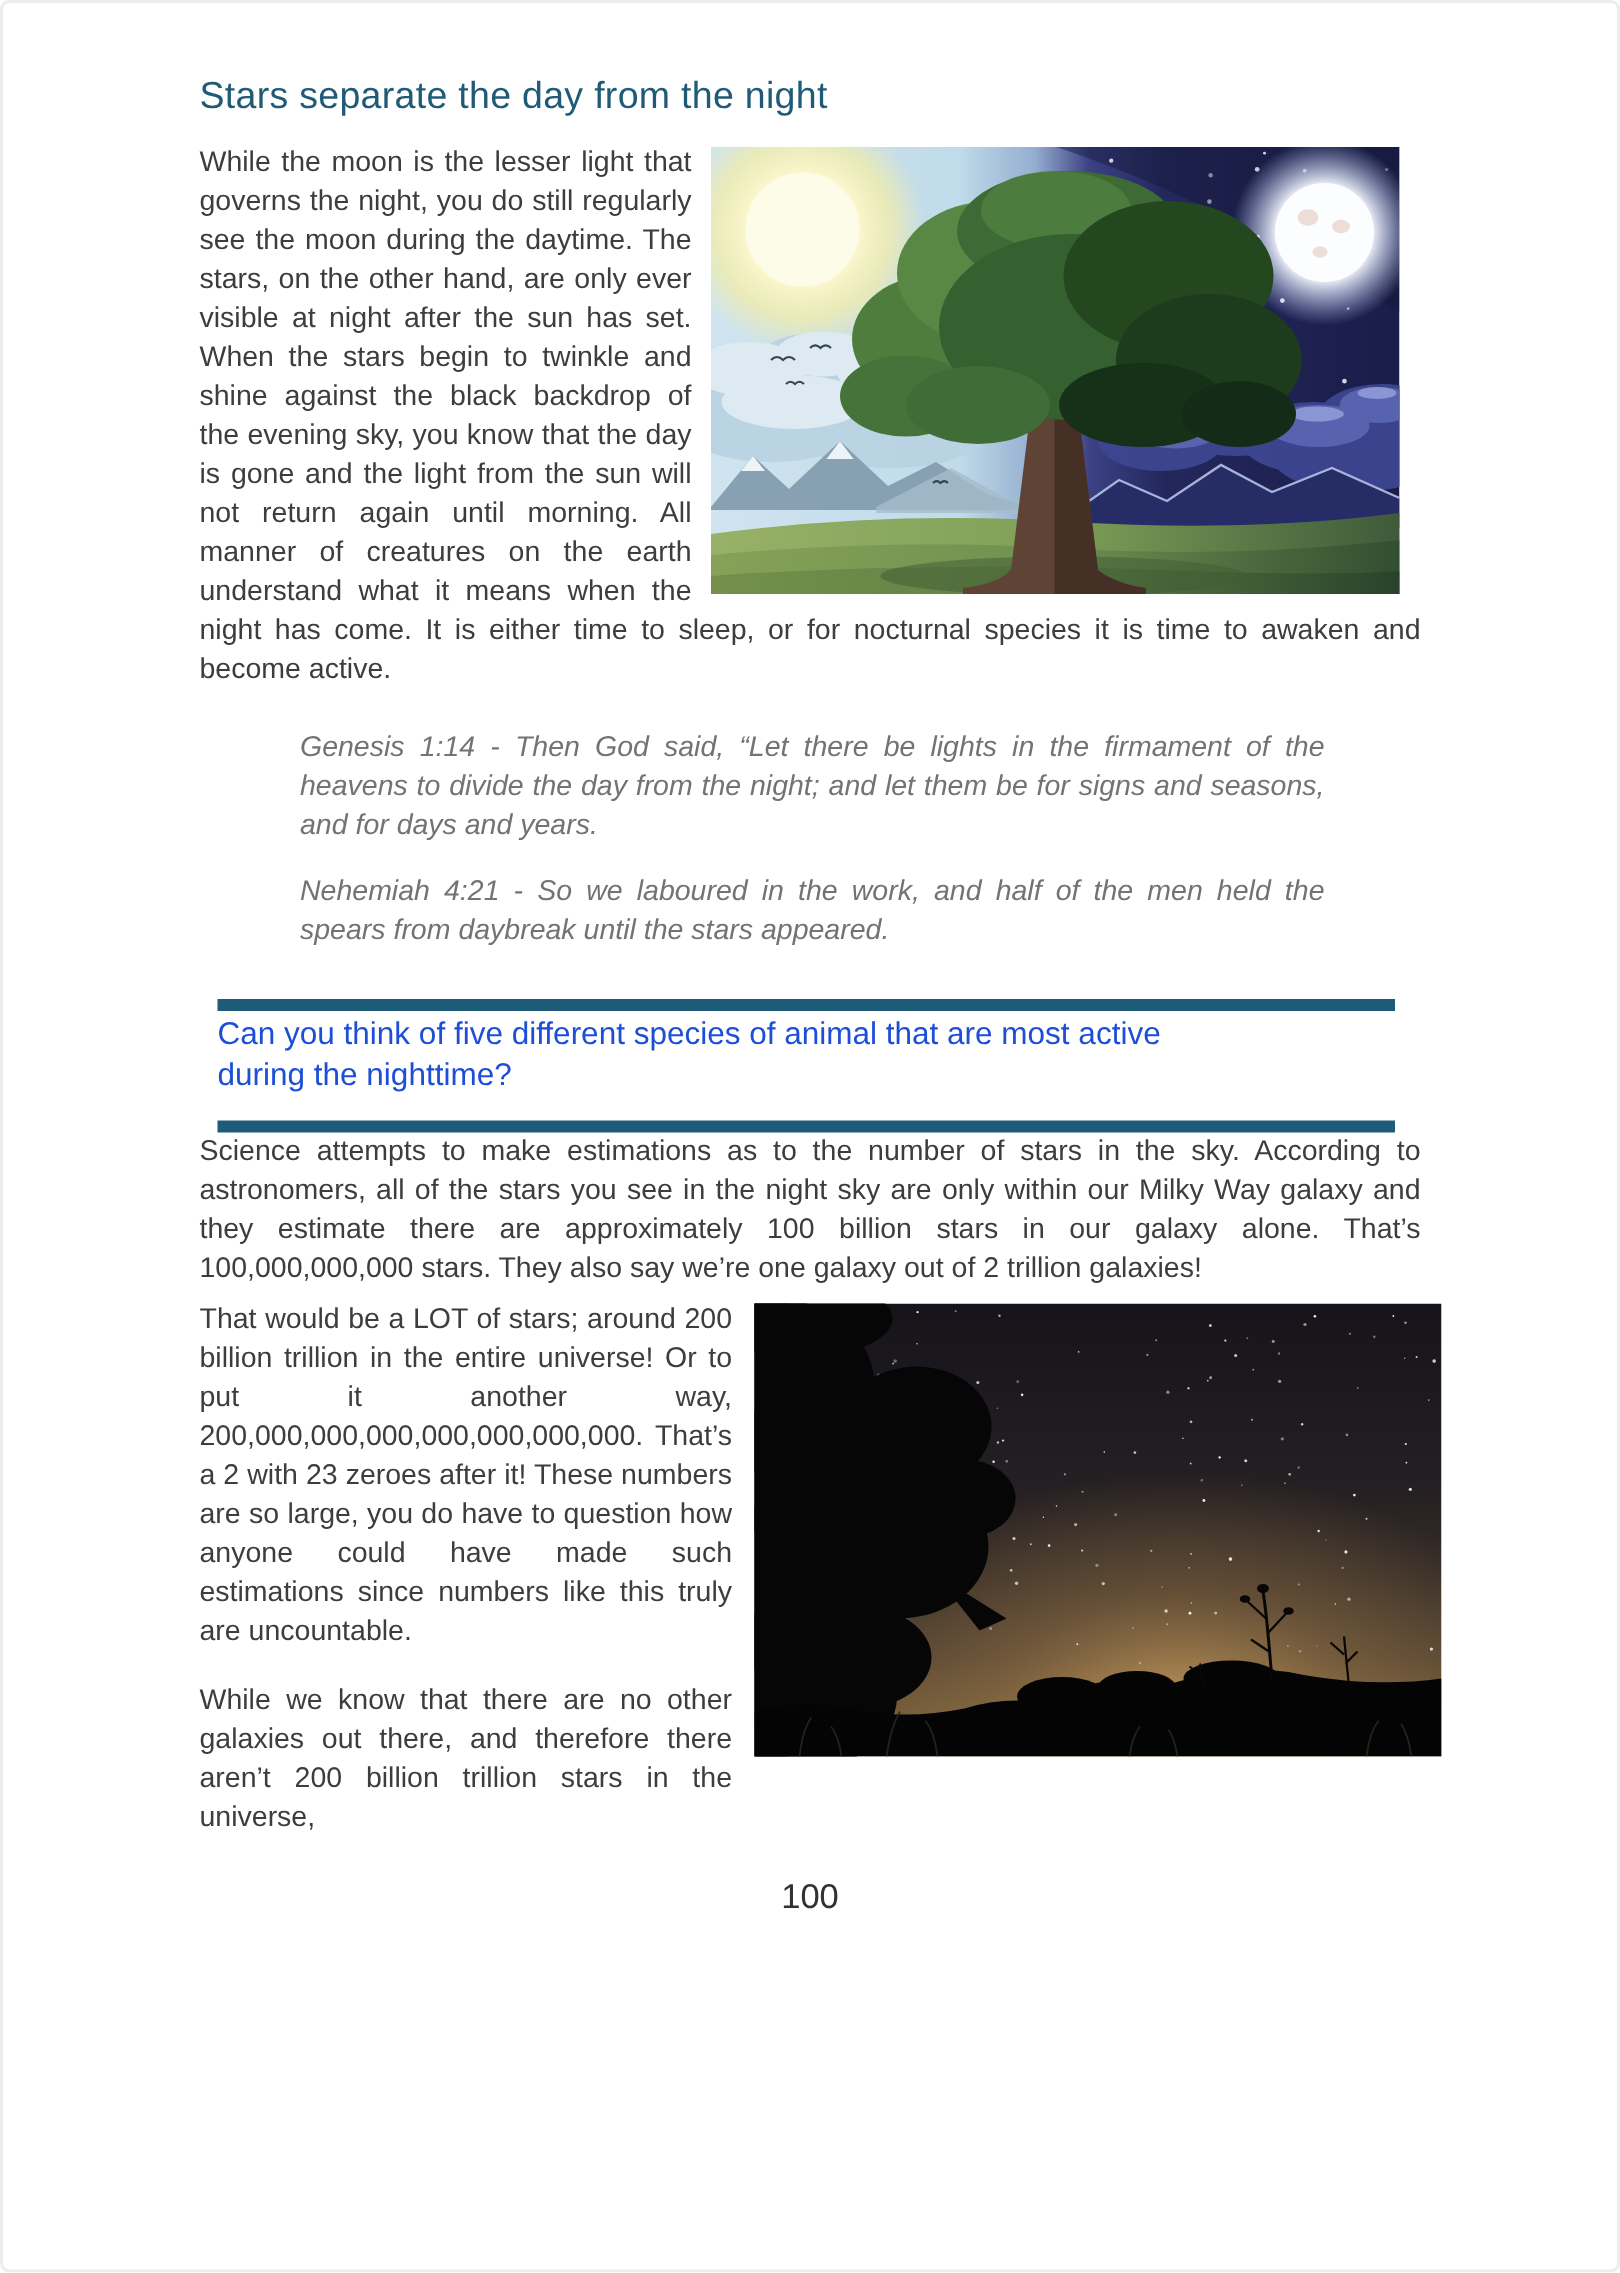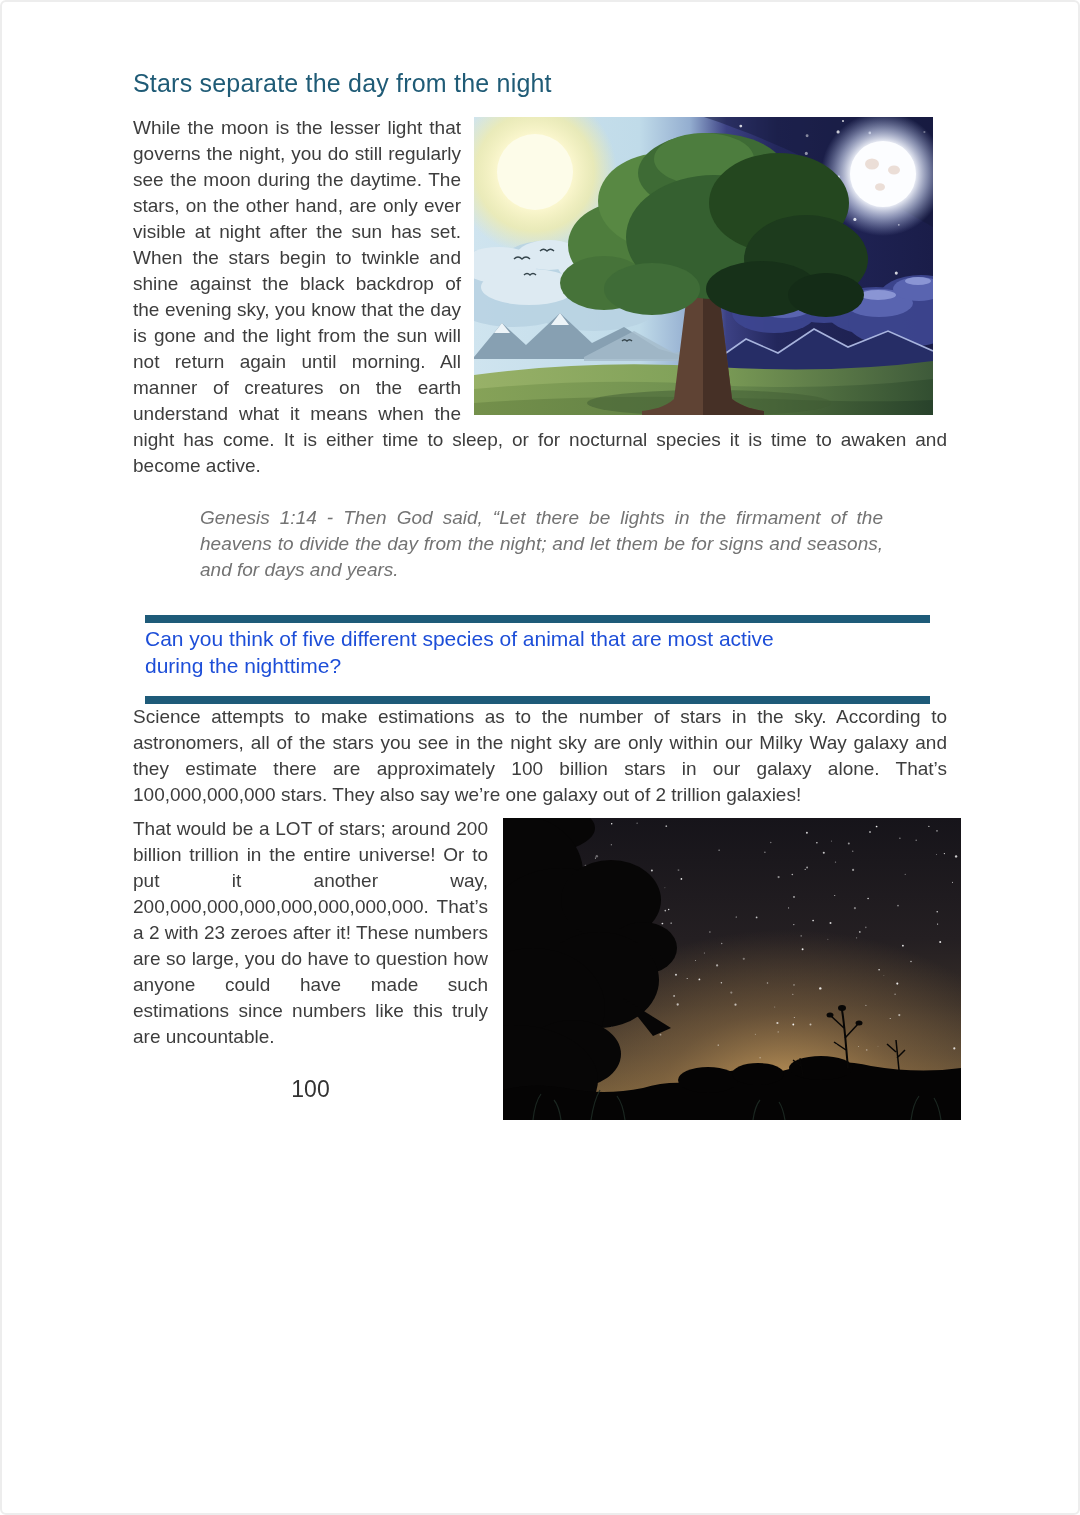--- a/index.html
+++ b/index.html
@@ -1,21 +1,21 @@
 <!DOCTYPE html>
 <html><head>
 <meta charset="utf-8">
 <style>
   html,body{margin:0;padding:0;background:#fff;}
   .page{
     position:relative;width:1080px;height:1515px;box-sizing:border-box;
     background:#ffffff;border:2px solid #ededed;border-radius:6px;overflow:hidden;
     font-family:"Liberation Sans",sans-serif;color:#3d3d3d;
   }
-  .content{padding:66px 131px 0 131px;}
+  .content{padding:47px 131px 0 131px;}
   h1{font-size:25px;font-weight:400;color:#1f5b76;margin:0 0 17px 0;line-height:30px;letter-spacing:.2px;}
   h1.second{margin:27px 0 12px 0;}
   p.body{font-size:19px;line-height:26px;text-align:justify;margin:0;}
   p.p2{margin-top:8px;}
   p.p3{margin-top:20px;}
   figure{margin:0;padding:0;}
   .float1{float:right;width:459px;height:298px;margin:2px 14px 8px 13px;}
   .float2{float:right;width:458px;height:302px;margin:2px -14px 4px 15px;}
   .float1 svg,.float2 svg{display:block;width:100%;height:100%;}
   .quote{font-style:italic;font-size:19px;line-height:26px;text-align:justify;color:#737373;margin:26px 64px 0 67px;}
@@ -202,20 +202,21 @@
             <path d="M66 134 q3.5 -3.5 7 0 q3.5 -3.5 7 0"></path>
             <path d="M50 158 q3 -3 6 0 q3 -3 6 0"></path>
             <path d="M148 224 q2.5 -2.5 5 0 q2.5 -2.5 5 0"></path>
           </g>
         </svg>
       </figure>
       <p class="body">While the moon is the lesser light that governs the night, you do still regularly see the moon during the daytime. The stars, on the other hand, are only ever visible at night after the sun has set. When the stars begin to twinkle and shine against the black backdrop of the evening sky, you know that the day is gone and the light from the sun will not return again until morning. All manner of creatures on the earth understand what it means when the night has come. It is either time to sleep, or for nocturnal species it is time to awaken and become active.</p>
     </div>
 
     <p class="quote q1">Genesis 1:14 - Then God said, “Let there be lights in the firmament of the heavens to divide the day from the night; and let them be for signs and seasons, and for days and years.</p>
+    <p class="quote q2">Nehemiah 4:21 - So we laboured in the work, and half of the men held the spears from daybreak until the stars appeared.</p>
 
     <div class="rule top"></div>
     <p class="reflect-q">Can you think of five different species of animal that are most active during the nighttime?</p>
     <div class="rule bottom"></div>
 
     <p class="body">Science attempts to make estimations as to the number of stars in the sky. According to astronomers, all of the stars you see in the night sky are only within our Milky Way galaxy and they estimate there are approximately 100 billion stars in our galaxy alone. That’s 100,000,000,000 stars. They also say we’re one galaxy out of 2 trillion galaxies!</p>
 
     <div>
       <figure class="float2" aria-label="starry-night-sky-photo">
         <svg viewBox="0 0 458 302" preserveAspectRatio="none">
@@ -431,17 +432,18 @@
             <path d="M88 302 q3 -20 9 -30"></path>
               <path d="M122 302 q-2 -16 -8 -24"></path>
             <path d="M250 302 q2 -14 7 -20"></path>
               <path d="M282 302 q-2 -12 -6 -18"></path>
             <path d="M408 302 q2 -16 8 -24"></path>
               <path d="M438 302 q-2 -14 -7 -22"></path>
           </g>
         </svg>
       </figure>
       <p class="body p2">That would be a LOT of stars; around 200 billion trillion in the entire universe! Or to put it another way, 200,000,000,000,000,000,000,000. That’s a 2 with 23 zeroes after it! These numbers are so large, you do have to question how anyone could have made such estimations since numbers like this truly are uncountable.</p>
+      <p class="body p3">While we know that there are no other galaxies out there, and therefore there aren’t 200 billion trillion stars in the universe,</p>
     </div>
 
     <div class="page-number">100</div>
   </div>
 </div>
 
 </body></html>

